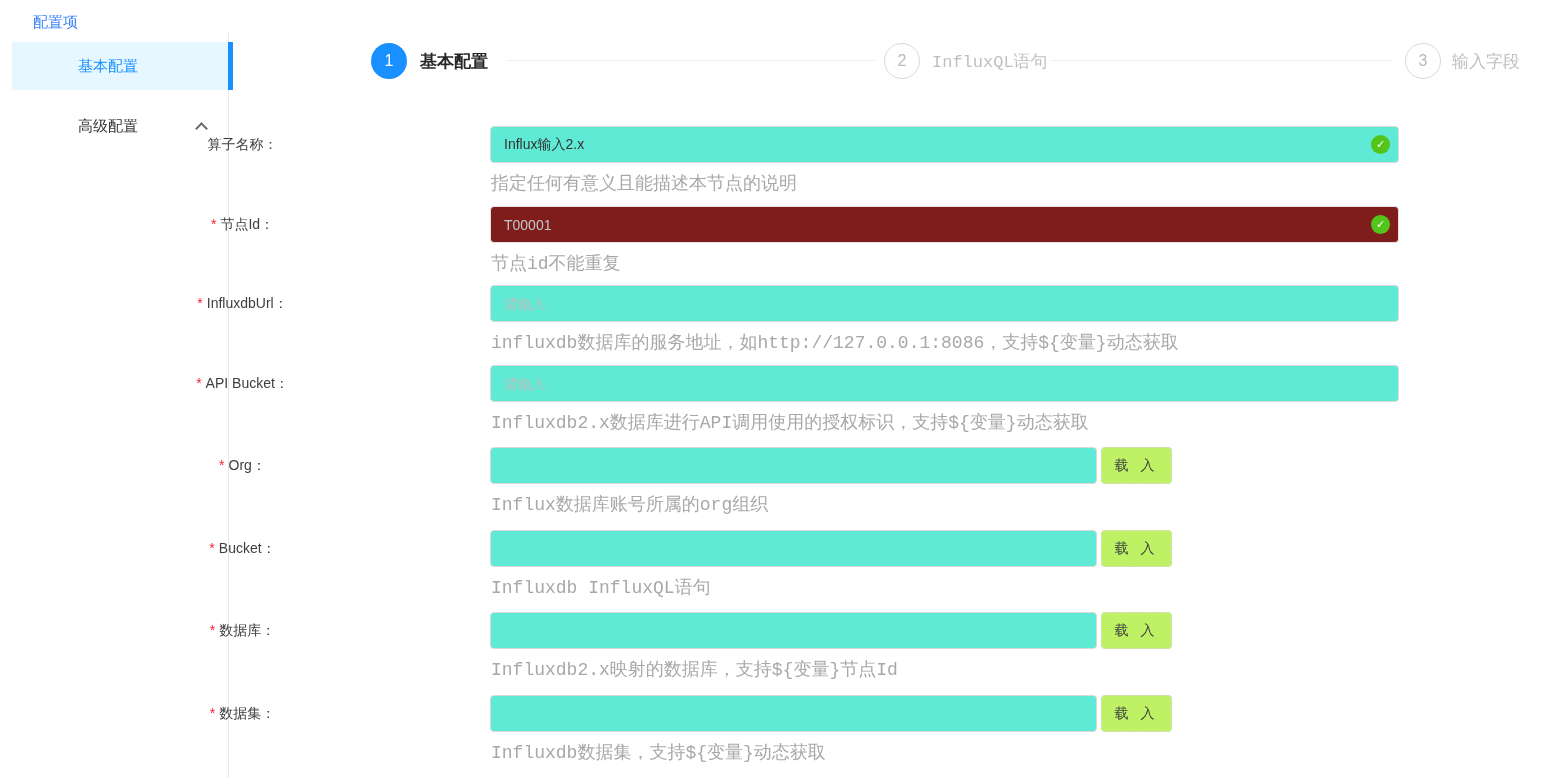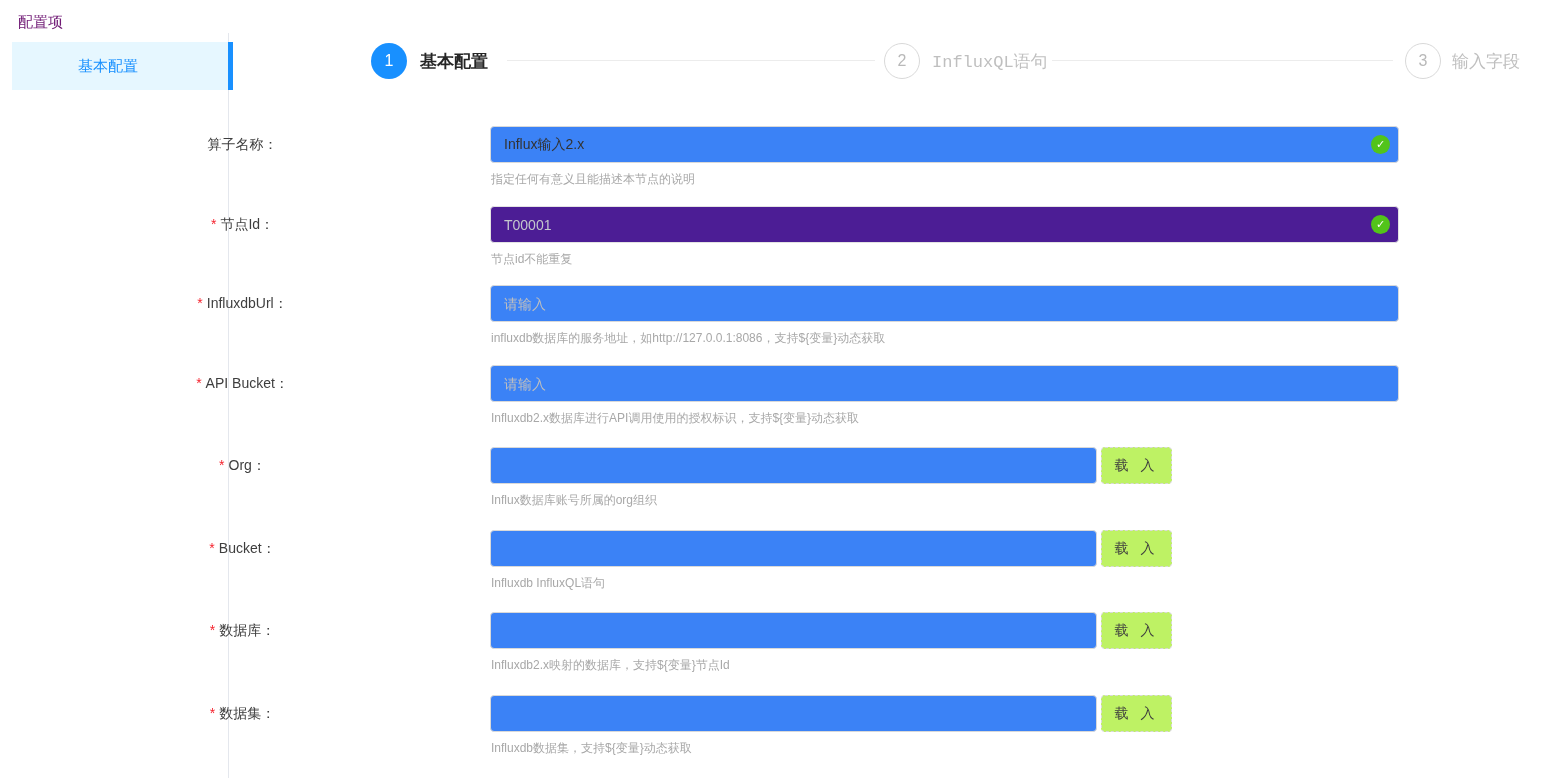--- a/index.html
+++ b/index.html
@@ -1,21 +1,21 @@
 <!DOCTYPE html>
 <html><head>
 <meta charset="utf-8">
 <style>
   * { margin:0; padding:0; box-sizing:border-box; }
   html,body { width:1549px; height:778px; background:#ffffff; overflow:hidden;
               font-family:"Liberation Sans","DejaVu Sans",sans-serif; }
   body { position:relative; }
 
   
-  .crumb { position:absolute; left:18px; top:13px; font-size:15px; color:#701a75; cursor:pointer;text-align:right; }
+  .crumb { position:absolute; left:33px; top:13px; font-size:15px; color:#3b82f6; cursor:pointer;text-align:right; }
 
   
   .sidebar { position:absolute; left:0; top:33px; bottom:0; width:229px;
              border-right:1px solid #e4e7ed; padding-top:9px; }
   .side-item { position:relative; margin-left:12px; height:48px; line-height:48px;
                margin-bottom:12px; font-size:15px; color:#333; cursor:pointer; }
   .side-item.lvl1 { padding-left:66px; }
   .side-item.lvl2 { padding-left:98px; }
   .side-item.selected { background:#e6f7ff; color:#1890ff; }
   .side-item.selected::after { content:""; position:absolute; right:-5px; top:0; bottom:0;
@@ -38,45 +38,49 @@
   #c1 { left:371px; } #l1 { left:420px; }
   #c2 { left:884px; } #l2 { left:932px;font-family:Liberation Mono, monospace; }
   #c3 { left:1405px; } #l3 { left:1452px; }
 
   
   .row { position:absolute; left:0; width:1549px; height:0; }
   .flabel { position:absolute; left:0; top:9px; width:485px; text-align:center;
             font-size:14px; color:#3e3e3e; line-height:18px; white-space:nowrap; }
   .req { color:#f5222d; margin-right:4px; font-size:14px; }
   .finput { position:absolute; left:490px; top:0; height:37px; border:1px solid #d9d9d9;
-            border-radius:4px; background:#3b82f6; font-size:14px; color:#333;
+            border-radius:4px; background:#5eead4; font-size:14px; color:#333;
             padding:0 30px 0 13px; outline:none;
             font-family:"Liberation Sans","DejaVu Sans",sans-serif; }
   .finput::placeholder { color:#bfbfbf; }
   .finput.full { width:909px; }
   .finput.short { width:607px; padding-right:13px; }
-  .finput.disabled { background:#4c1d95; color:#c3c7cc; border-color:#e3e3e3; }
+  .finput.disabled { background:#7f1d1d; color:#c3c7cc; border-color:#e3e3e3; }
   .check { position:absolute; left:1371px; top:9px; width:19px; height:19px;
            border-radius:50%; background:#52c41a; color:#fff; font-size:11px;
            text-align:center; line-height:19px; }
   .loadbtn { position:absolute; left:1101px; top:0; width:71px; height:37px;
              border:1px dashed #d9d9d9; border-radius:4px; background:#bef264;
              font-size:14px; color:#3e3e3e; letter-spacing:4px; cursor:pointer;
              font-family:"Liberation Sans","DejaVu Sans",sans-serif; }
-  .fhelp { position:absolute; left:491px; top:45px; font-size:12px; color:#a8a8a8;
-           white-space:nowrap; }
+  .fhelp { position:absolute; left:491px; top:45px; font-size:18px; color:#a8a8a8;
+           white-space:nowrap;font-family:Liberation Mono, monospace; }
 </style>
 </head>
 <body>
 
 <div class="crumb">配置项</div>
 
 <div class="sidebar">
   <div class="side-item lvl1 selected">
     <span>基本配置</span>
+  </div>
+  <div class="side-item lvl1">
+    <span>高级配置</span>
+    <span class="chev-up"></span>
   </div>
 </div>
 
 <div>
   <div id="c1" class="step-circle active">1</div>
   <div id="l1" class="step-label active">基本配置</div>
   <div id="line1" class="step-line"></div>
 
   <div id="c2" class="step-circle idle">2</div>
   <div id="l2" class="step-label idle">InfluxQL语句</div>

